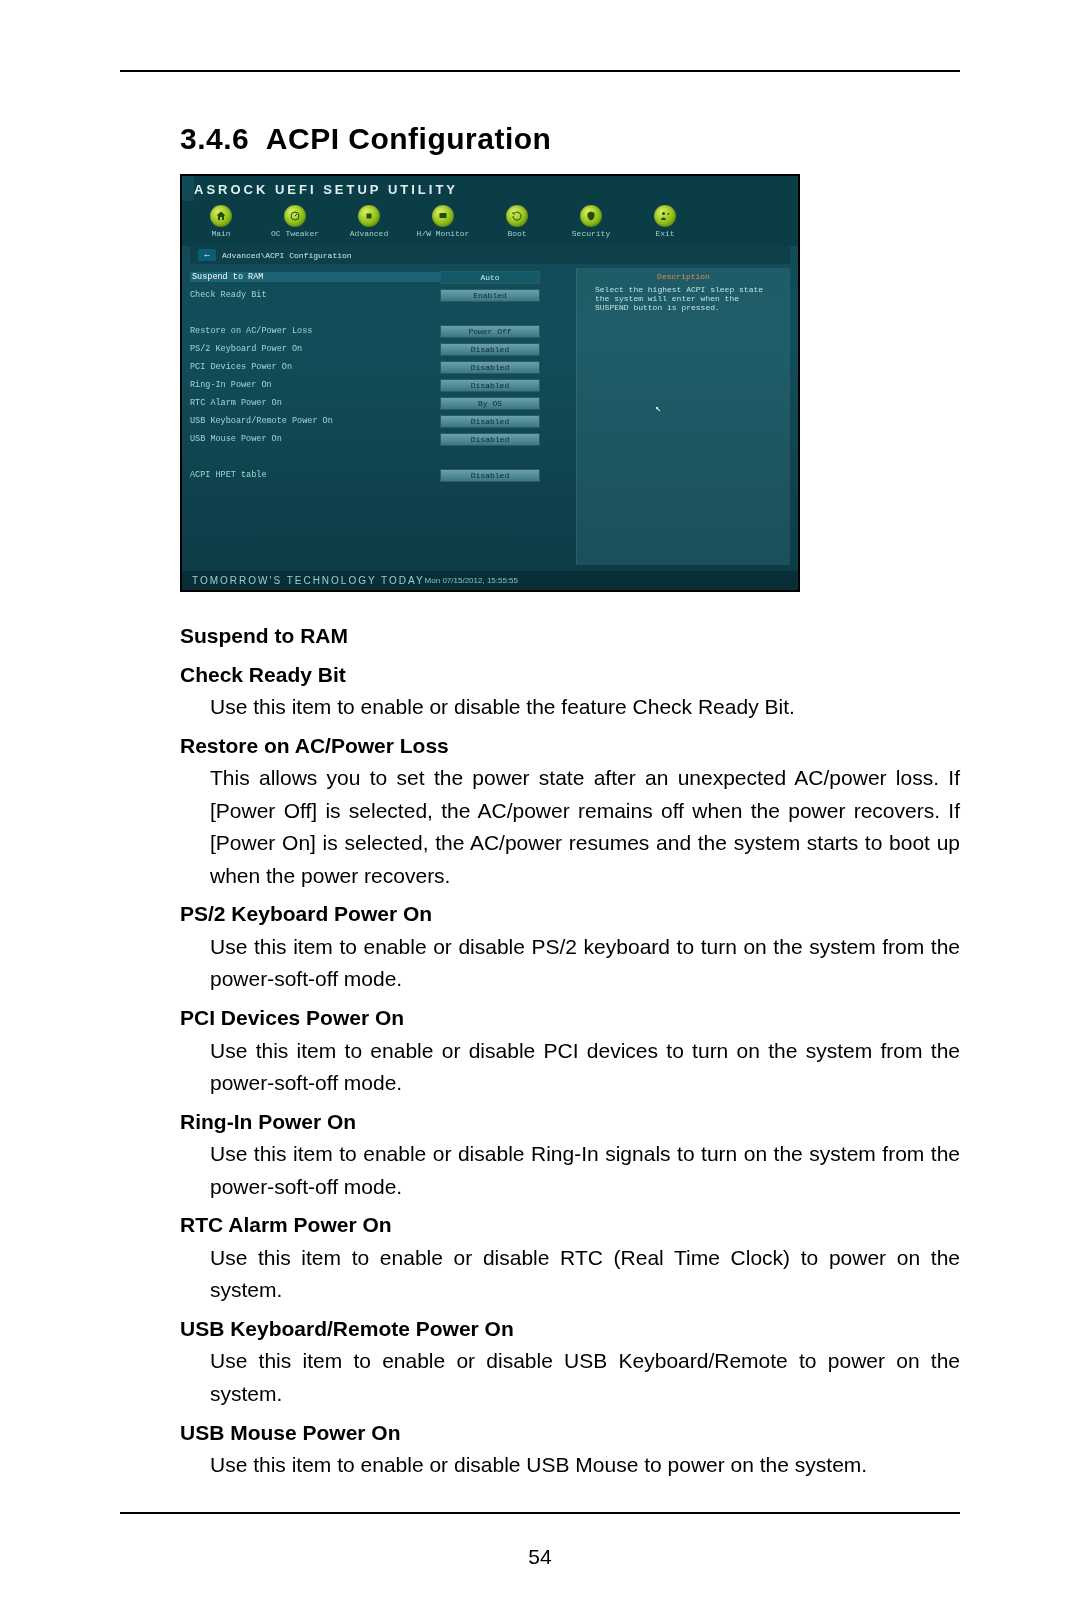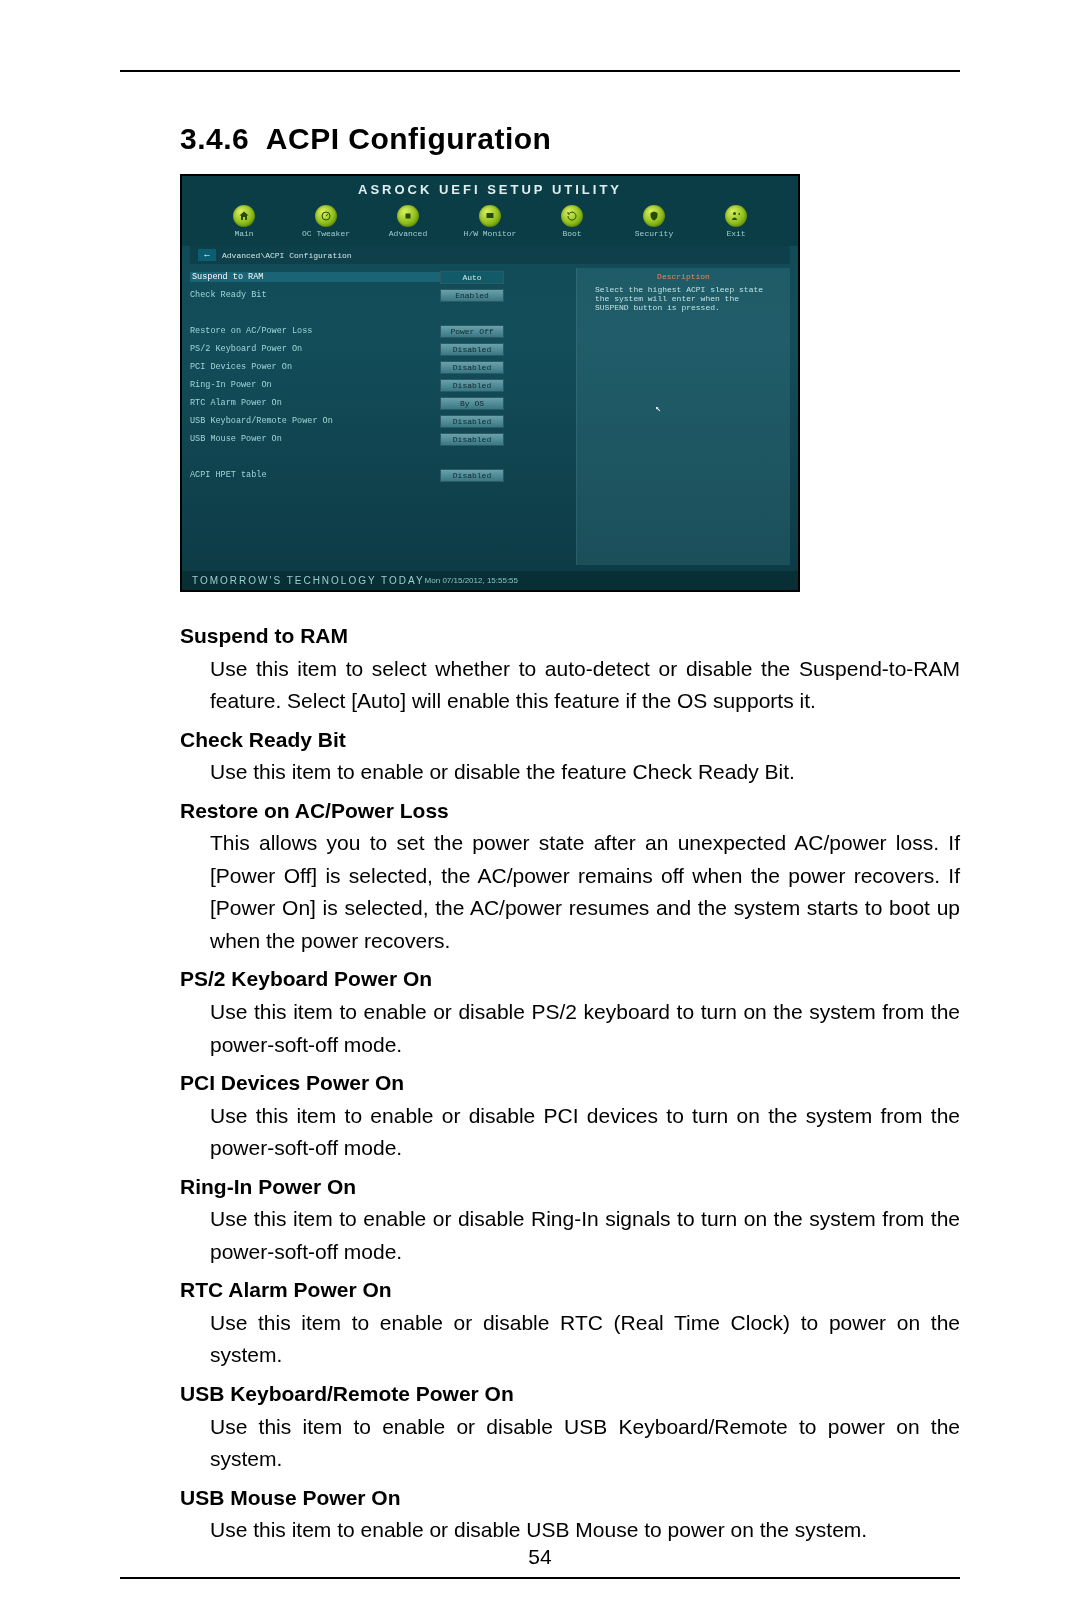--- a/index.html
+++ b/index.html
@@ -35,35 +35,35 @@
     background: linear-gradient(180deg, #0f4a56 0%, #134d5a 40%, #0c3a44 100%);
     border: 2px solid #000;
     color: #cfe8e8;
     font-family: "Courier New", monospace;
     font-size: 9px;
     display: flex;
     flex-direction: column;
     overflow: hidden;
   }
   .bios-title {
-    text-align: center;
+    text-align: left;
     color: #dfeff0;
     font-family: Arial, sans-serif;
     font-size: 13px;
     letter-spacing: 3px;
     padding: 6px 0 4px;
     background: #0b3d47;
     font-weight: bold;
+    margin-left: 12px;
   }
   .bios-tabs {
     display: flex;
-    gap: 20px;
+    gap: 12px;
     padding: 4px 8px 8px;
     background: #0b3d47;
-    justify-content: center;
   }
   .bios-tab { display: flex; flex-direction: column; align-items: center; width: 62px; font-size: 8px; color: #9ecfcf; }
   .bios-tab .ico {
     width: 22px; height: 22px; border-radius: 50%;
     background: radial-gradient(circle at 35% 30%, #d8f060 0%, #8fbf1a 55%, #4a7a08 100%);
     margin-bottom: 2px;
     display:flex;align-items:center;justify-content:center;
     box-shadow: inset 0 0 3px rgba(0,0,0,.4);
   }
   .bios-tab .ico svg { width:12px; height:12px; }
@@ -82,21 +82,21 @@
   .bios-right {
     flex: 1; background: rgba(70,140,150,.25);
     border-left: 1px solid rgba(255,255,255,.08);
     padding: 4px 18px; font-size:8px; color:#bfe2e2;
   }
   .bios-right .hdr { text-align:center; color:#e8855a; margin-bottom:4px; }
   .opt-row { display:flex; align-items:center; height:18px; }
   .opt-label { flex:0 0 250px; color:#a0d6d6; font-size:8.5px; }
   .opt-label.sel { background:#1a6475; color:#fff; padding-left:2px; }
   .opt-val {
-    width: 64px; text-align:center;
+    width: 100px; text-align:center;
     background: linear-gradient(#6aa0aa,#3a7884);
     color:#0b2a30; font-size:8px; padding:1px 0;
     border:1px solid #2a5a64;
   }
   .opt-val.sel { background:#125a68; color:#cfe8e8; }
   .bios-footer {
     display:flex; justify-content:flex-start; align-items:center;
     padding: 4px 10px; background:#082e36; color:#9ecfcf;
     font-family: Arial, sans-serif; font-size:10px; letter-spacing:2px;
   }
@@ -249,21 +249,20 @@
 
     <div class="bios-footer">
       <span>TOMORROW'S TECHNOLOGY TODAY</span>
       <span class="dt">Mon 07/15/2012, 15:55:55</span>
     </div>
   </div>
 
   <div class="doc" id="doc-entries">
       <div class="entry">
         <div class="entry-title">Suspend to RAM</div>
-        <div class="entry-body">Use this item to select whether to auto-detect or disable the Suspend-to-RAM feature. Select [Auto] will enable this feature if the OS supports it.</div>
       </div>
       <div class="entry">
         <div class="entry-title">Check Ready Bit</div>
         <div class="entry-body">Use this item to enable or disable the feature Check Ready Bit.</div>
       </div>
       <div class="entry">
         <div class="entry-title">Restore on AC/Power Loss</div>
         <div class="entry-body">This allows you to set the power state after an unexpected AC/power loss. If [Power Off] is selected, the AC/power remains off when the power recovers. If [Power On] is selected, the AC/power resumes and the system starts to boot up when the power recovers.</div>
       </div>
       <div class="entry">

